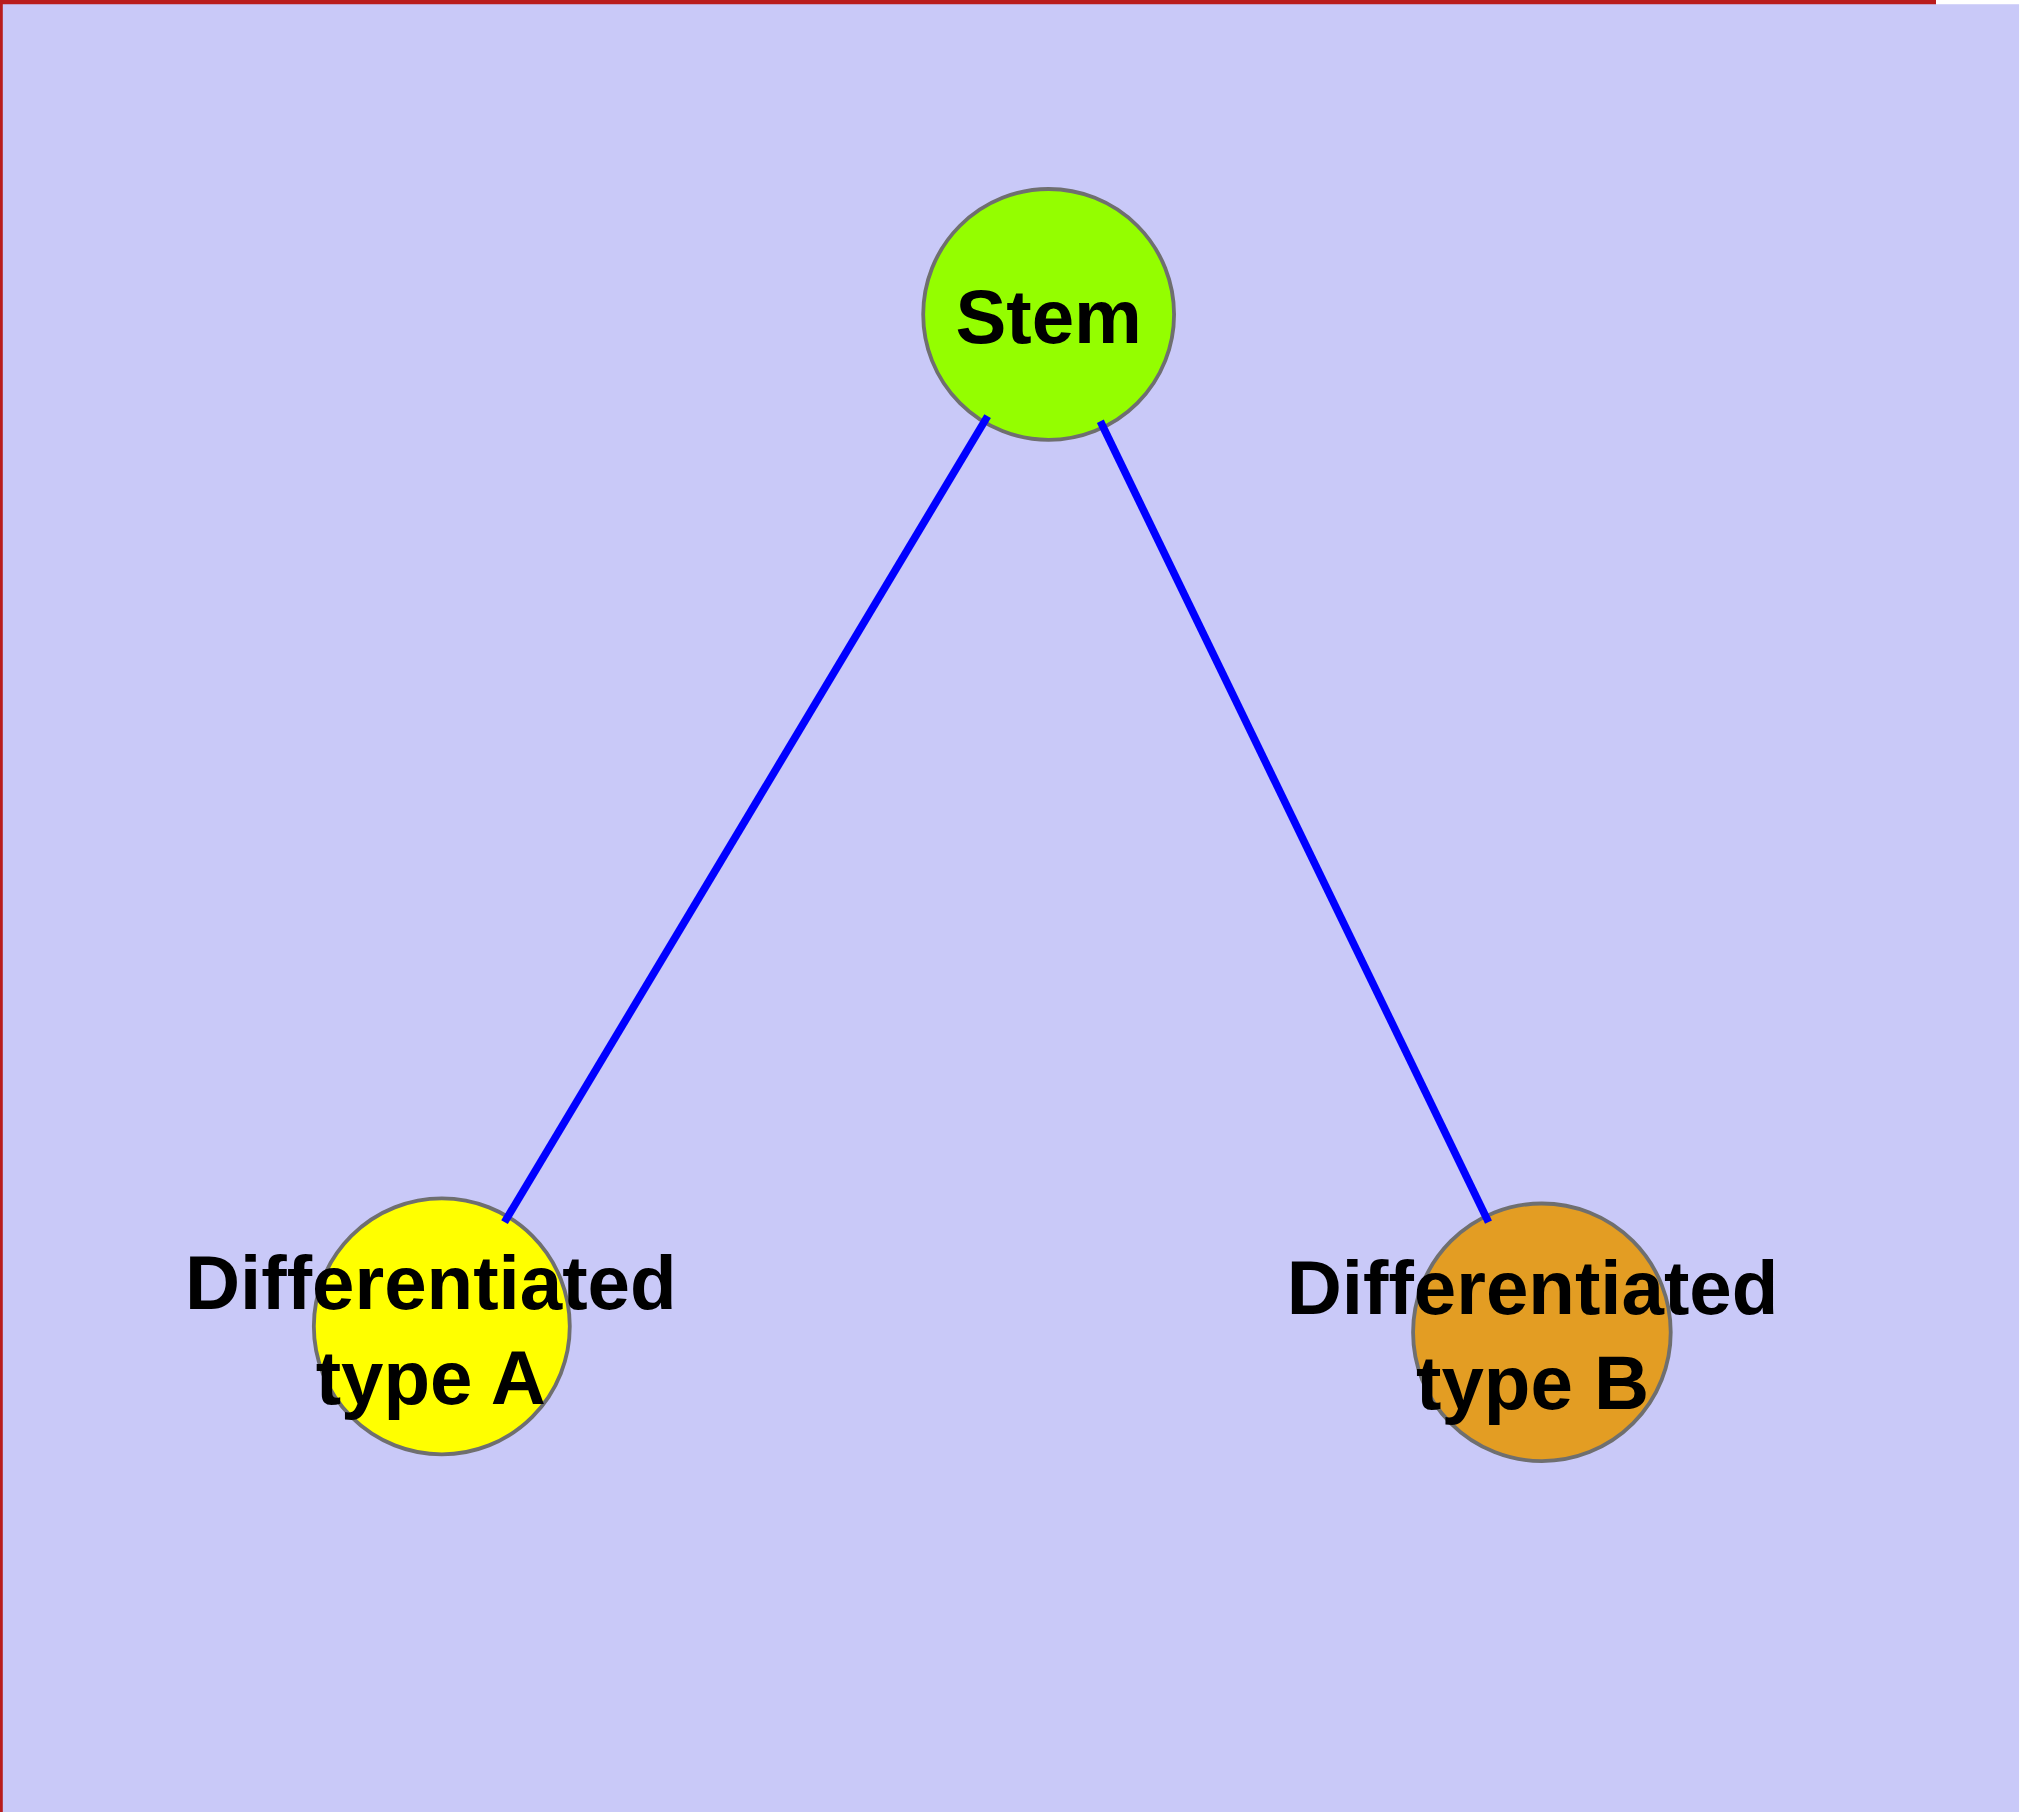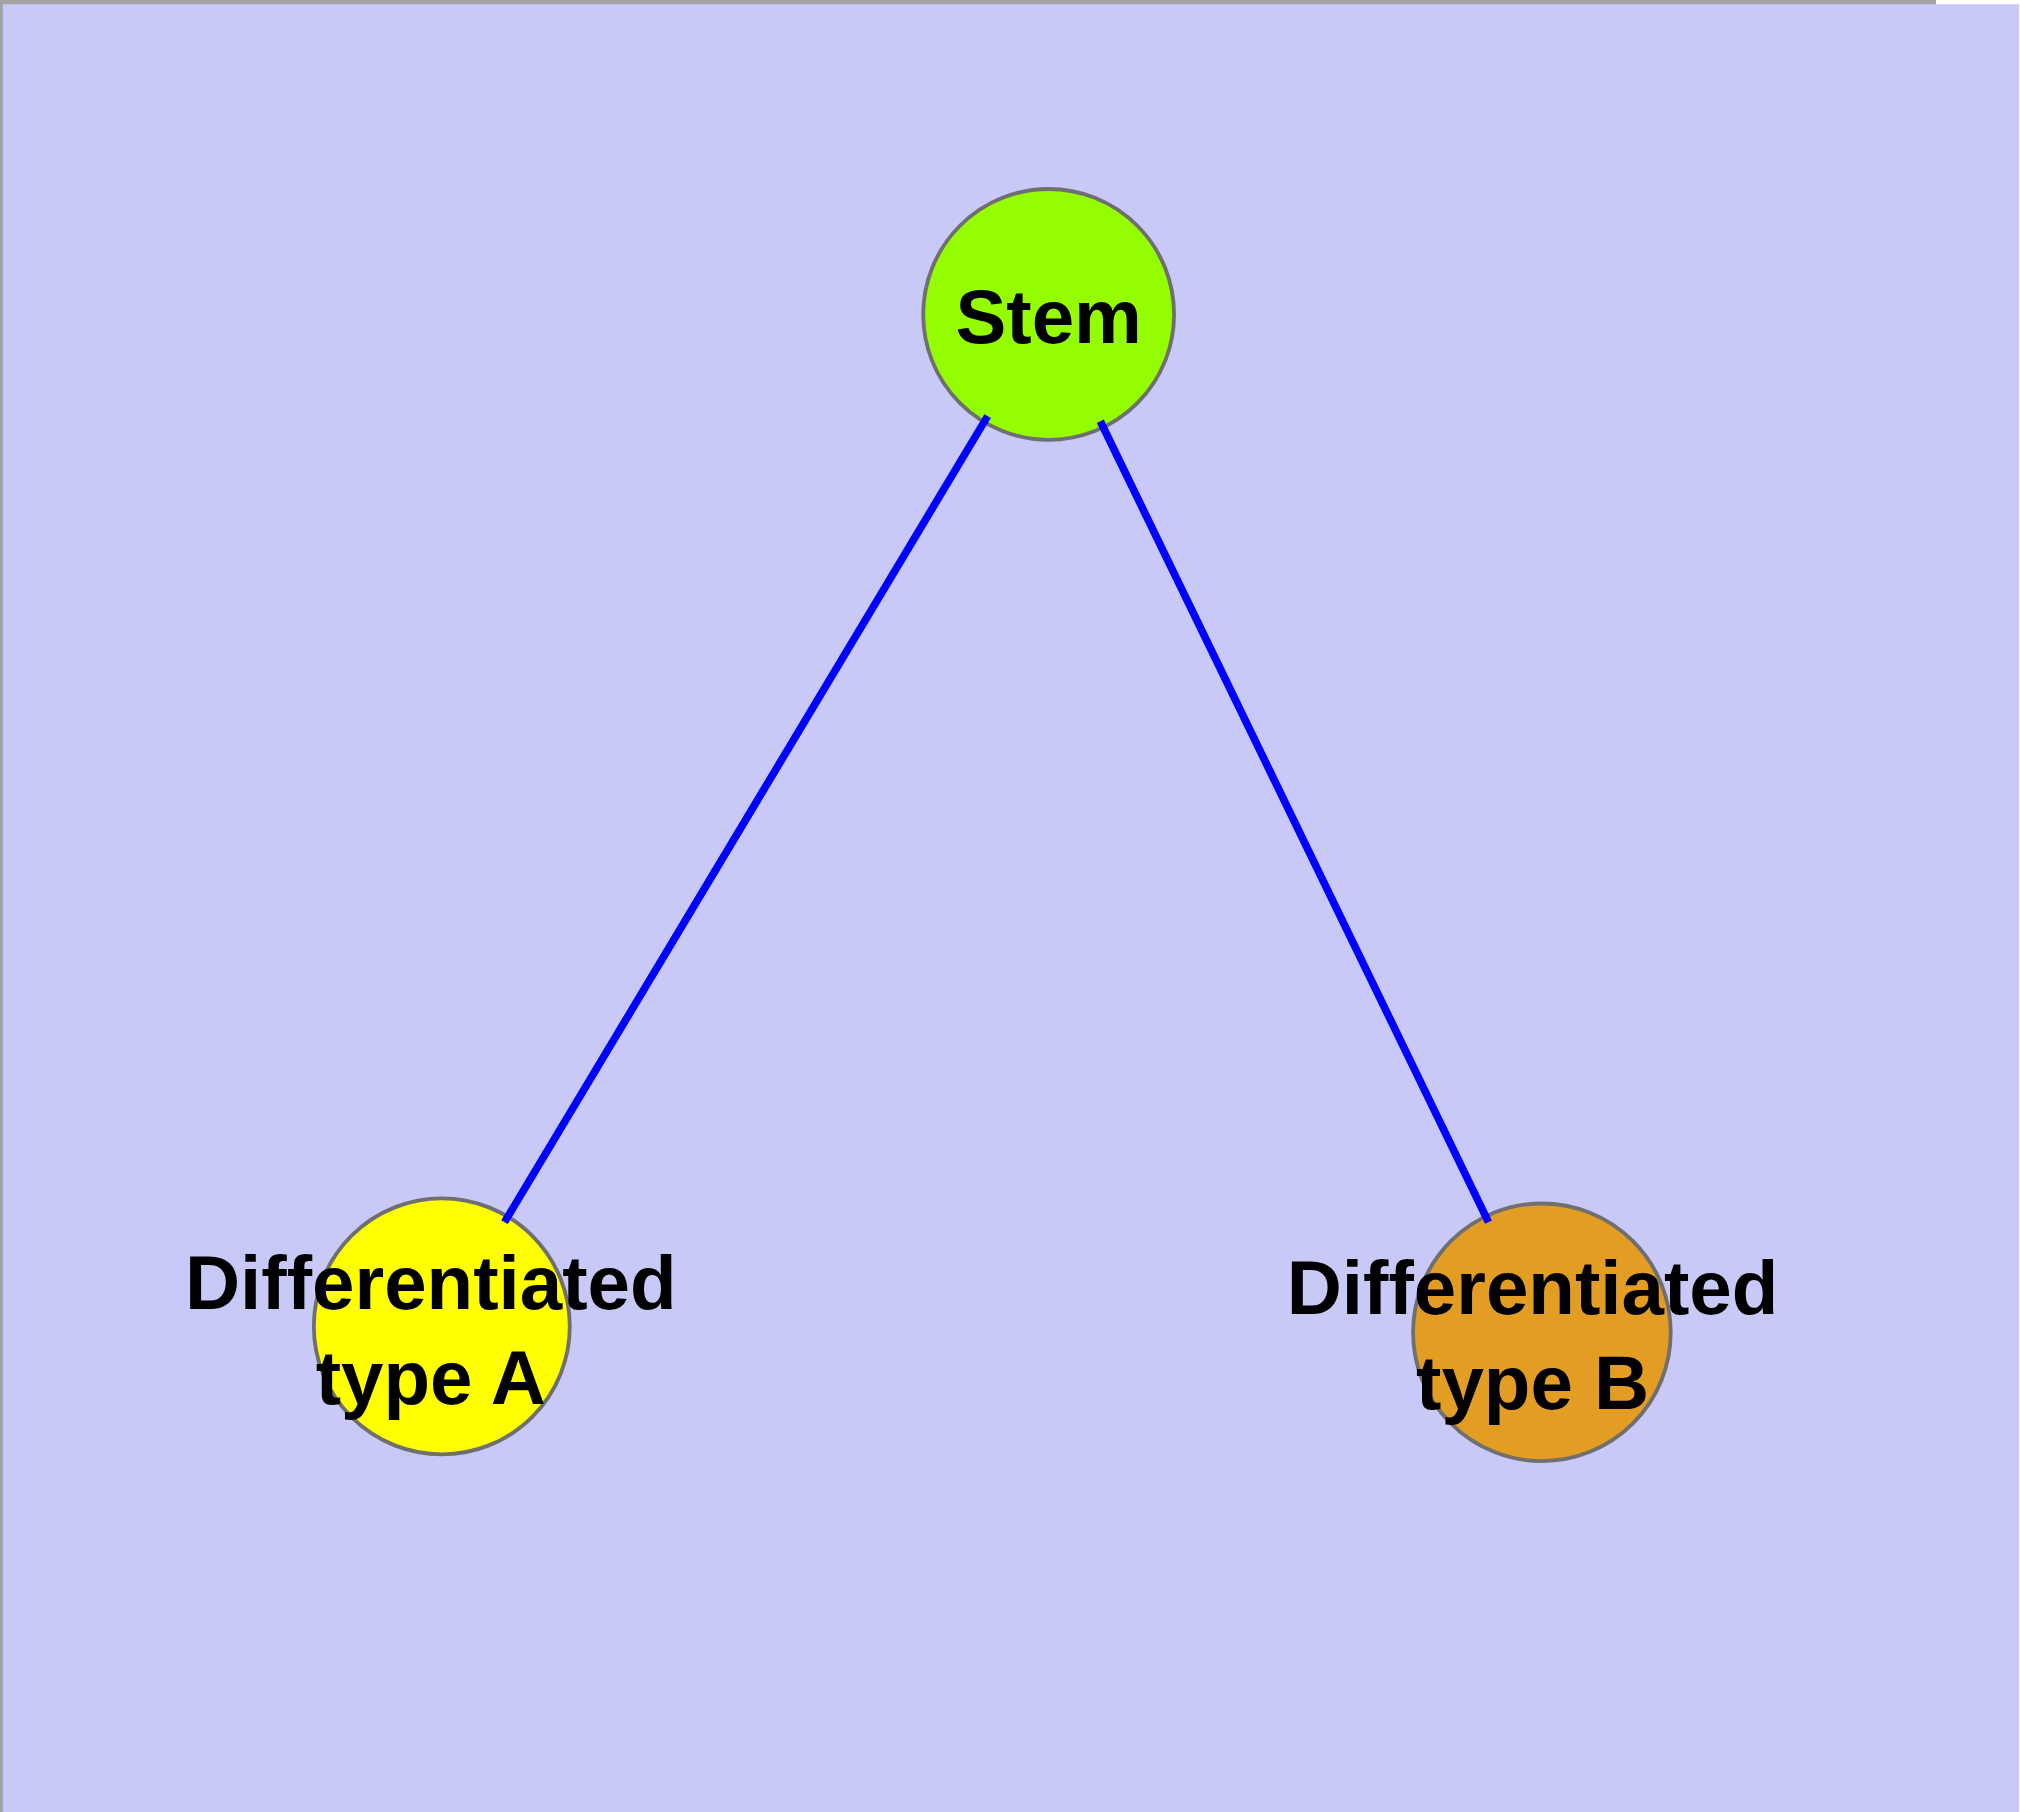--- a/index.html
+++ b/index.html
@@ -5,21 +5,21 @@
   html, body {
     margin: 0;
     padding: 0;
     background: #ffffff;
     font-family: "Liberation Sans", sans-serif;
   }
   .canvas-wrap {
     position: relative;
     width: 1936px;
     height: 1812px;
-    background: #a3a3a3;
+    background: #b91c1c;
   }
   svg.graph {
     display: block;
     width: 2021px;
     height: 1812px;
   }
   .node-circle {
     stroke-width: 4.5px;
   }
   .edge-line {

